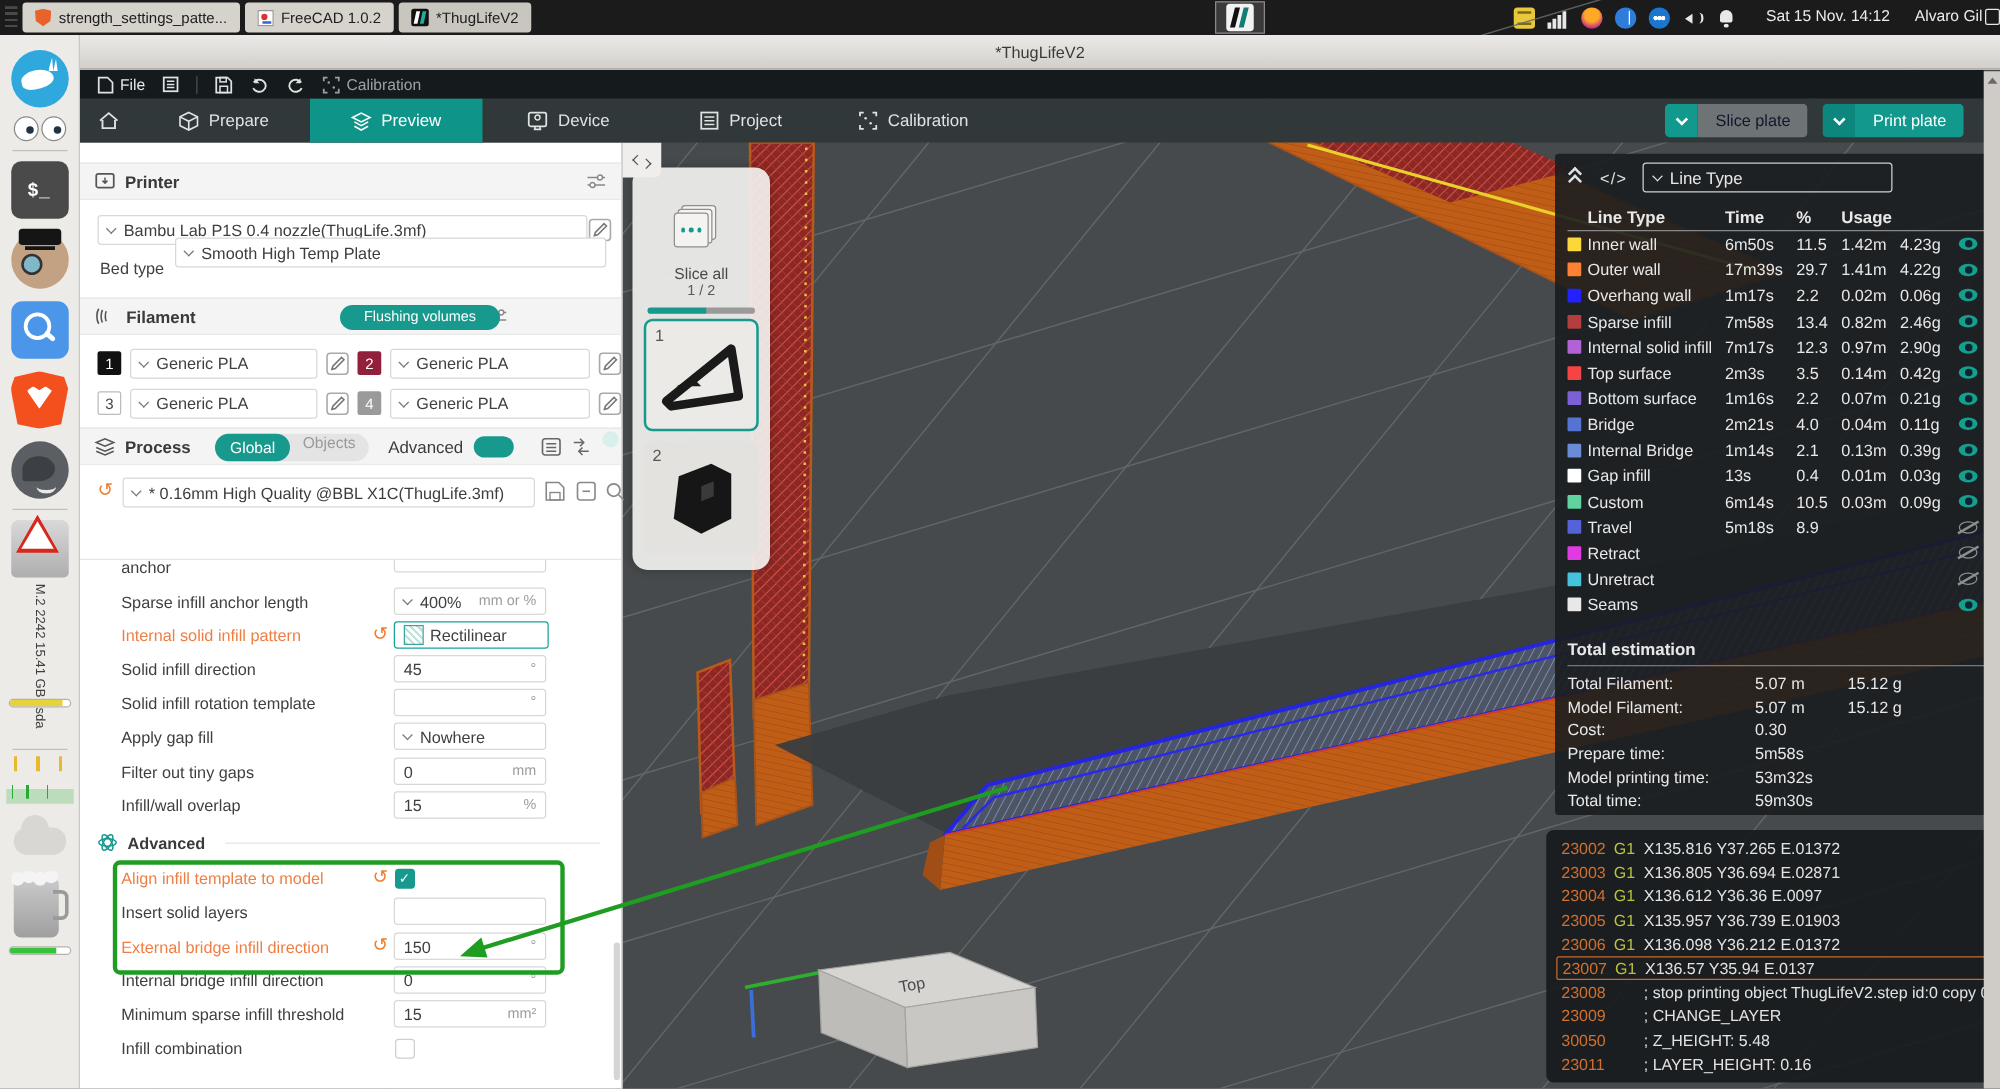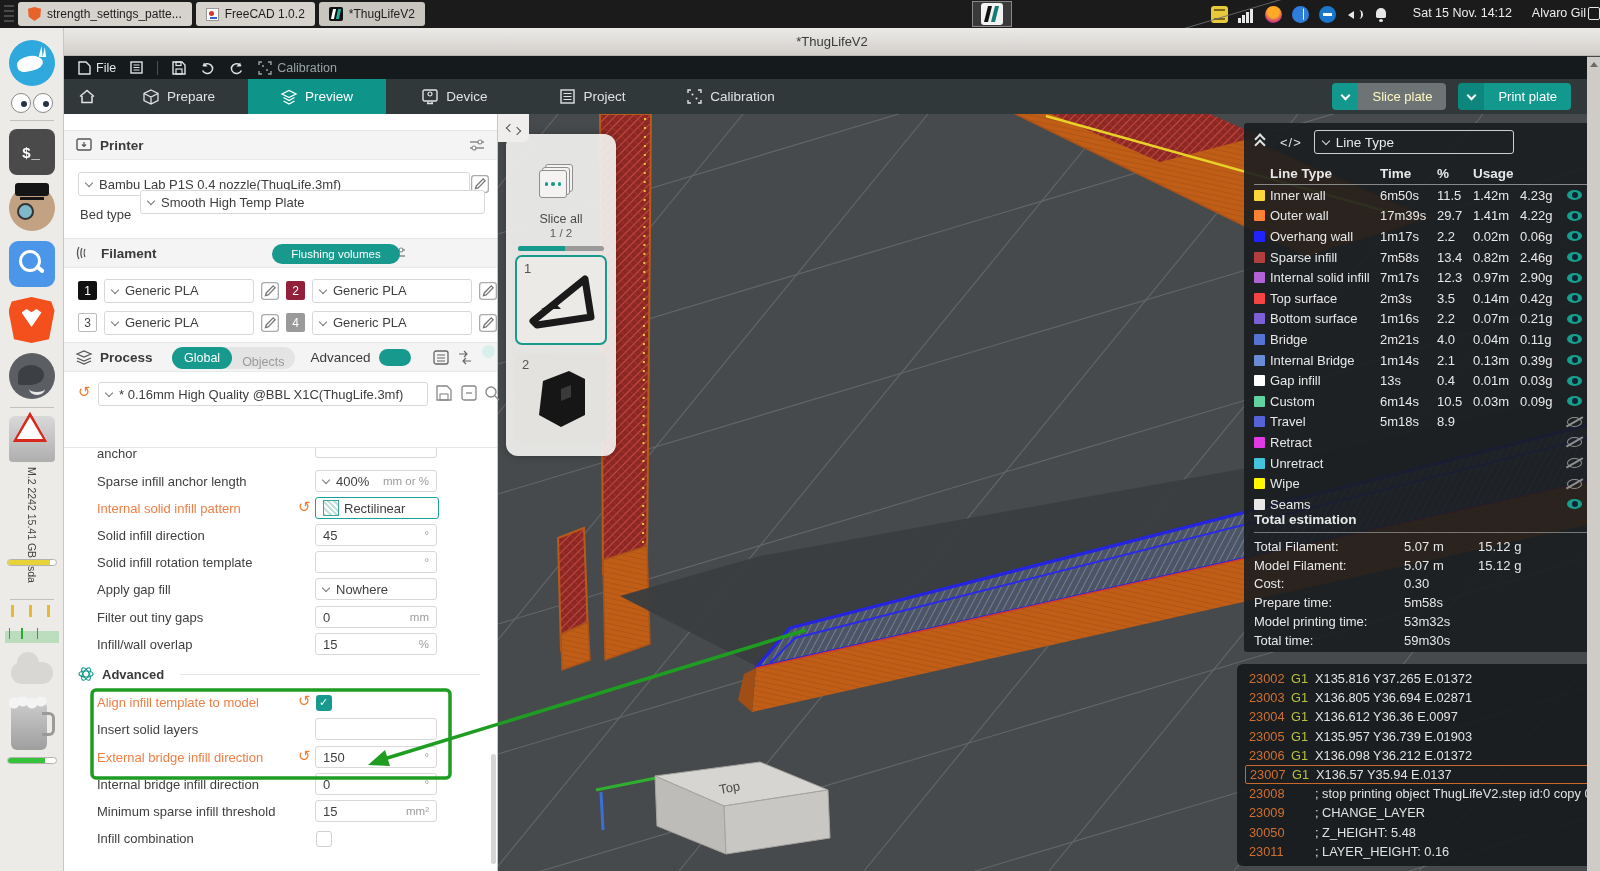--- a/index.html
+++ b/index.html
@@ -95,36 +95,36 @@
 #tabbar{left:64px;top:79px;width:1523px;height:35px;background:#303839;display:flex;align-items:center;z-index:20}
 .ntab{height:35px;display:flex;align-items:center;justify-content:center;gap:8px;color:#dfe3e3;font-size:13.5px}
 .ntab.home{width:46px}
 .ntab.w{width:138px}
 .ntab.active{background:#0e9488;color:#fff}
 .ntab svg{display:block}
 #platebtns{position:absolute;right:16px;top:4px;height:27px;display:flex;gap:12px}
 .splitbtn{display:flex;height:27px;border-radius:4px;overflow:hidden}
 .splitbtn .chevbox{width:26px;background:#12988d;display:flex;align-items:center;justify-content:center}
 .splitbtn .lbl{display:flex;align-items:center;padding:0 14px;font-size:13px}
-.slice .lbl{background:#6e7476;color:#fef9c3}
+.slice .lbl{background:#6e7476;color:#0f172a}
 .print .lbl{background:#12988d;color:#fff}
 .cchev{width:7px;height:7px;border-left:2px solid #fff;border-bottom:2px solid #fff;transform:rotate(-45deg);margin-top:-3px}
 
 #sidebar{left:64px;top:114px;width:434px;height:757px;background:#fff;border-right:1px solid #c5c5c5;z-index:10;font-size:13px;color:#3f3f3f}
 .secbar{position:absolute;left:0;width:433px;height:30px;background:#f4f4f4;border-top:1px solid #e6e6e6;border-bottom:1px solid #e9e9e9;display:flex;align-items:center;padding:0 12px;gap:8px;font-size:13.5px}
 .secbar .ttl{font-weight:bold;color:#3a3a3a}
 .sliders{margin-left:auto}
 .combo{position:absolute;height:24px;border:1px solid #d8d8d8;border-radius:3px;background:#fff;display:flex;align-items:center;padding:0 7px;font-size:13px;color:#3d3d3d}
 .dchev{width:6px;height:6px;border-left:1.5px solid #777;border-bottom:1.5px solid #777;transform:rotate(-45deg);margin-right:7px;margin-top:-2px;flex:none}
 .pencil{position:absolute;width:18px;height:18px}
 .teal-pill{position:absolute;background:#17998e;color:#fff;font-size:11.5px;border-radius:11px;display:flex;align-items:center;justify-content:center}
 .numbox{width:19px;height:19px;border-radius:2px;display:flex;align-items:center;justify-content:center;font-size:12px;flex:none}
 .fgrid{position:absolute;left:14px;top:164px;display:grid;grid-template-columns:19px 150px 18px 19px 160px 18px;grid-auto-rows:25px;column-gap:7px;row-gap:7px;align-items:center}
 .fgrid .fcombo{height:24px;border:1px solid #d8d8d8;border-radius:3px;display:flex;align-items:center;padding:0 7px}
-.seg{position:absolute;display:flex;background:#e4e4e4;border-radius:12px;height:22px;align-items:flex-end;font-size:12.5px}
+.seg{position:absolute;display:flex;background:#e4e4e4;border-radius:12px;height:22px;align-items:flex-start;font-size:12.5px}
 .seg .on{background:#17998e;color:#fff;border-radius:12px;height:22px;display:flex;align-items:center;padding:0 12px}
 .seg .off2{color:#9a9a9a;padding:0 10px}
 .switch{position:absolute;width:32px;height:17px;border-radius:9px;background:#17998e}
 .switch::after{content:"";position:absolute;right:2px;top:2px;width:13px;height:13px;border-radius:50%;background:#d8efec}
 .undo{color:#ef7e30;font-family:"DejaVu Sans",sans-serif;font-size:15px;line-height:1}
 .ptabs{position:absolute;left:16px;top:306px;display:flex;gap:24px;font-size:13.5px;color:#555}
 .ptabs .t.active{color:#ef7e30;font-weight:bold;border-bottom:2.5px solid #17998e;padding-bottom:5px}
 #scrollarea{position:absolute;left:0;top:334px;width:478px;height:423px;overflow:hidden}
 .srow-label{position:absolute;left:33px;font-size:13px;color:#3f3f3f;white-space:nowrap}
 .orange{color:#ef7e43}
@@ -855,29 +855,20 @@
         <div class="ltrow">
           <span class="sw" style="background: rgb(69, 194, 220);"></span>
           <span>Unretract</span>
           <span></span>
           <span></span>
           <span></span>
           <span></span>
           <span class="eye off"></span>
         </div>
 
-        <div class="ltrow">
-          <span class="sw" style="background: rgb(255, 248, 0);"></span>
-          <span>Wipe</span>
-          <span></span>
-          <span></span>
-          <span></span>
-          <span></span>
-          <span class="eye off"></span>
-        </div>
 
         <div class="ltrow">
           <span class="sw" style="background: rgb(232, 232, 232);"></span>
           <span>Seams</span>
           <span></span>
           <span></span>
           <span></span>
           <span></span>
           <span class="eye"></span>
         </div>

